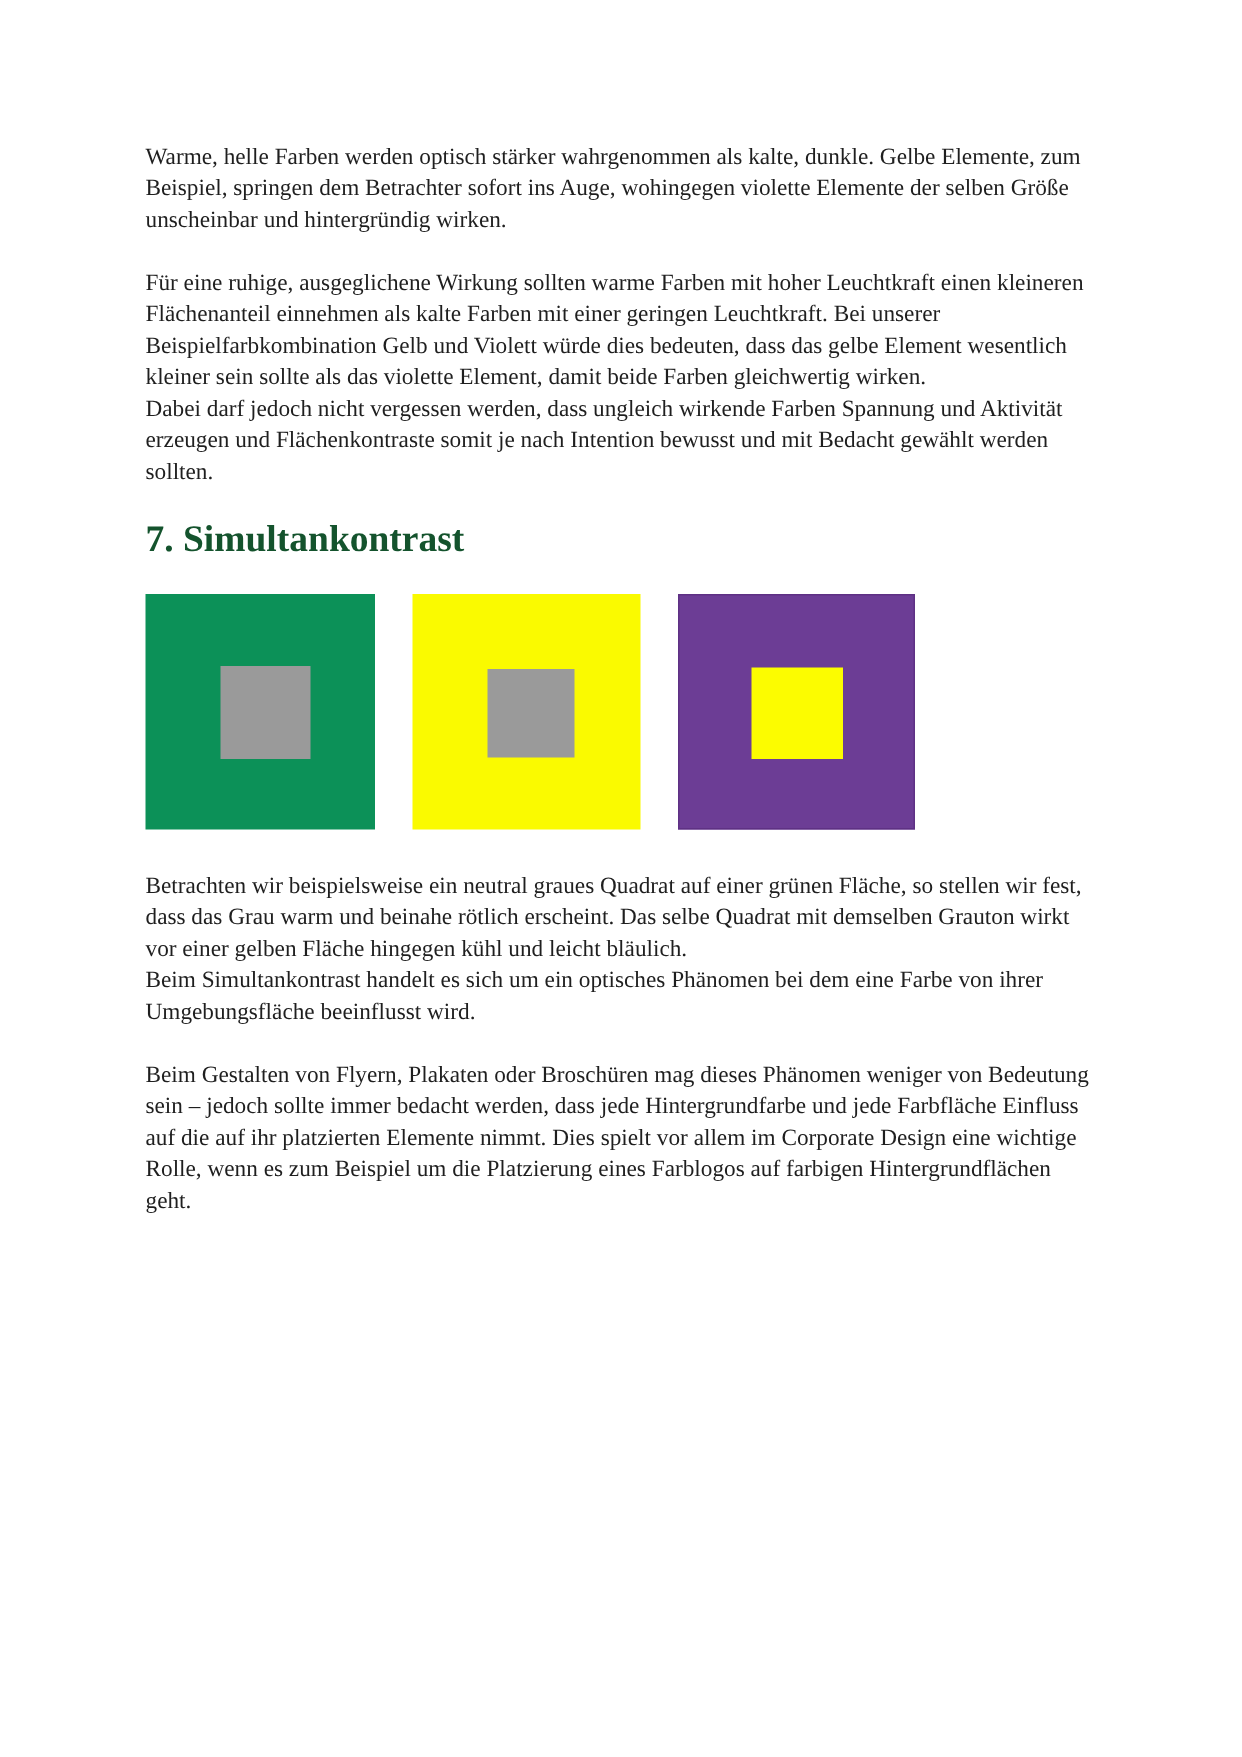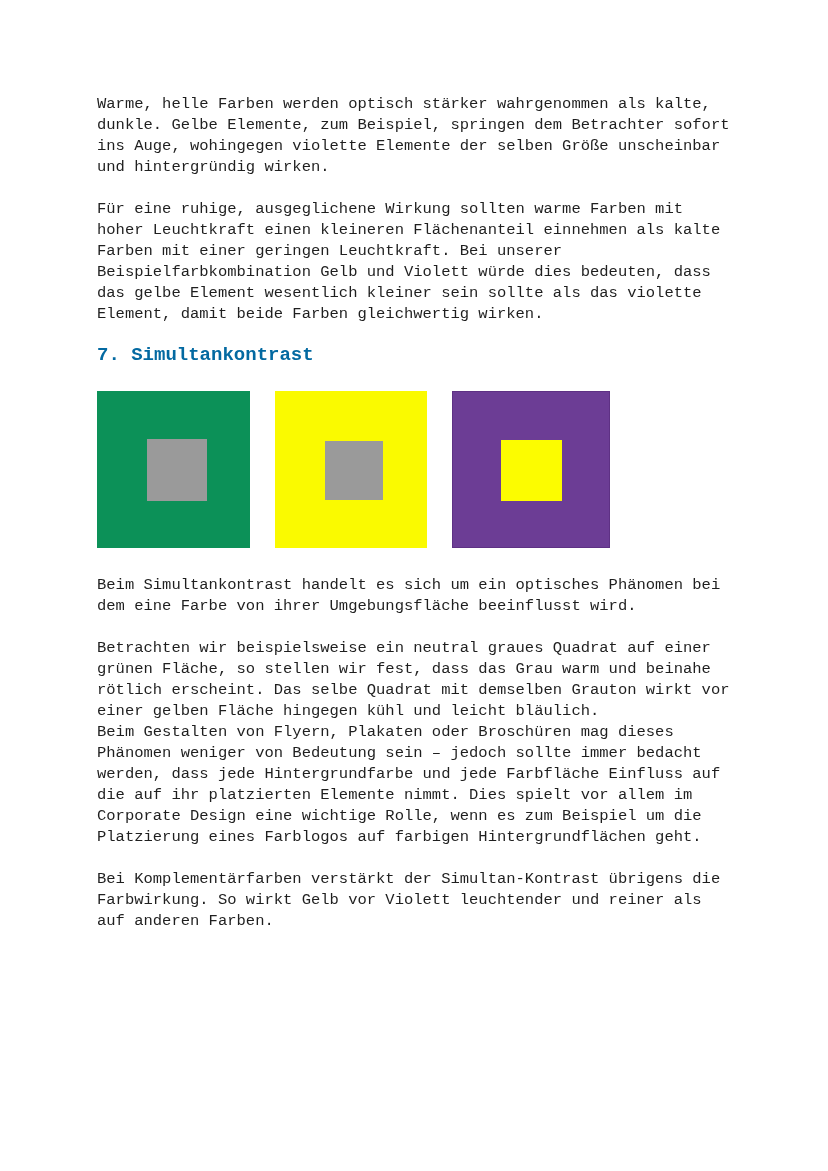--- a/index.html
+++ b/index.html
@@ -1,15 +1,15 @@
 <!DOCTYPE html>
 <html><head>
 <meta charset="utf-8">
 <style>
-  * { margin: 0; padding: 0; box-sizing: border-box; font-family: Liberation Mono, monospace; }
+  * { margin: 0; padding: 0; box-sizing: border-box; }
   html, body { background: #ffffff; }
   body {
     width: 828px;
     height: 1171px;
     position: relative;
     overflow: hidden;
     font-family: "Liberation Serif", serif;
     color: #1f1f1f;
   }
   .page {
@@ -21,25 +21,25 @@
   }
   .para {
     font-size: 15.5px;
     line-height: 21px;
     margin-bottom: 21px;
     width: 635px;
     text-align: left;
   }
   .para.tight { margin-bottom: 0; }
   .section-heading {
-    font-size: 19px;
+    font-size: 25px;
     font-weight: bold;
     line-height: 28px;
     margin: 16px 0 22px 0;
-    color: #0369a1;
+    color: #14532d;
   }
   .swatch-row {
     display: flex;
     gap: 25px;
     height: 157px;
     margin-bottom: 27px;
   }
   .swatch { position: relative; height: 157px; }
   .swatch-green  { width: 153px; }
   .swatch-yellow { width: 152px; }
@@ -52,41 +52,41 @@
 </head>
 <body>
 
 <div class="page">
 
   <p class="para">Warme, helle Farben werden optisch stärker wahrgenommen als kalte, dunkle. Gelbe Elemente, zum Beispiel, springen dem Betrachter sofort ins Auge, wohingegen violette Elemente der selben Größe unscheinbar und hintergründig wirken.</p>
 
 
   <p class="para tight">Für eine ruhige, ausgeglichene Wirkung sollten warme Farben mit hoher Leuchtkraft einen kleineren Flächenanteil einnehmen als kalte Farben mit einer geringen Leuchtkraft. Bei unserer Beispielfarbkombination Gelb und Violett würde dies bedeuten, dass das gelbe Element wesentlich kleiner sein sollte als das violette Element, damit beide Farben gleichwertig wirken.</p>
 
+  <p class="para">Dabei darf jedoch nicht vergessen werden, dass ungleich wirkende Farben Spannung und Aktivität erzeugen und Flächenkontraste somit je nach Intention bewusst und mit Bedacht gewählt werden sollten.</p>
 
   <h2 class="section-heading">7. Simultankontrast</h2>
 
   <div class="swatch-row">
 
     <div class="swatch swatch-green" style="background-color: rgb(12, 145, 88);">
       <div class="inner-square inner-a" style="background-color: rgb(154, 154, 154);"></div>
     </div>
 
     <div class="swatch swatch-yellow" style="background-color: rgb(250, 250, 0);">
       <div class="inner-square inner-b" style="background-color: rgb(154, 154, 154);"></div>
     </div>
 
     <div class="swatch swatch-purple" style="background-color: rgb(108, 61, 149); border-color: rgb(94, 49, 132);">
       <div class="inner-square inner-c" style="background-color: rgb(252, 252, 0);"></div>
     </div>
 
   </div>
 
+  <p class="para tight">Betrachten wir beispielsweise ein neutral graues Quadrat auf einer grünen Fläche, so stellen wir fest, dass das Grau warm und beinahe rötlich erscheint. Das selbe Quadrat mit demselben Grauton wirkt vor einer gelben Fläche hingegen kühl und leicht bläulich.</p>
+
   <p class="para">Beim Simultankontrast handelt es sich um ein optisches Phänomen bei dem eine Farbe von ihrer Umgebungsfläche beeinflusst wird.</p>
-
-  <p class="para tight">Betrachten wir beispielsweise ein neutral graues Quadrat auf einer grünen Fläche, so stellen wir fest, dass das Grau warm und beinahe rötlich erscheint. Das selbe Quadrat mit demselben Grauton wirkt vor einer gelben Fläche hingegen kühl und leicht bläulich.</p>
 
 
   <p class="para">Beim Gestalten von Flyern, Plakaten oder Broschüren mag dieses Phänomen weniger von Bedeutung sein – jedoch sollte immer bedacht werden, dass jede Hintergrundfarbe und jede Farbfläche Einfluss auf die auf ihr platzierten Elemente nimmt. Dies spielt vor allem im Corporate Design eine wichtige Rolle, wenn es zum Beispiel um die Platzierung eines Farblogos auf farbigen Hintergrundflächen geht.</p>
 
-  <p class="para">Bei Komplementärfarben verstärkt der Simultan-Kontrast übrigens die Farbwirkung. So wirkt Gelb vor Violett leuchtender und reiner als auf anderen Farben.</p>
 
 </div>
 
 </body></html>

